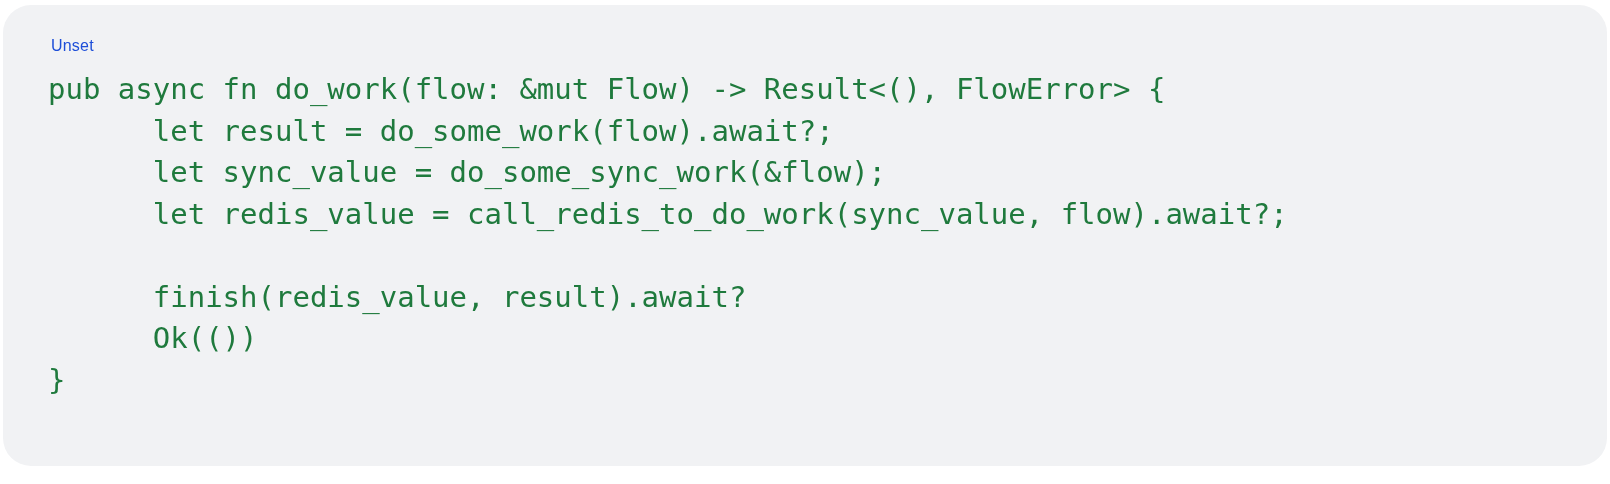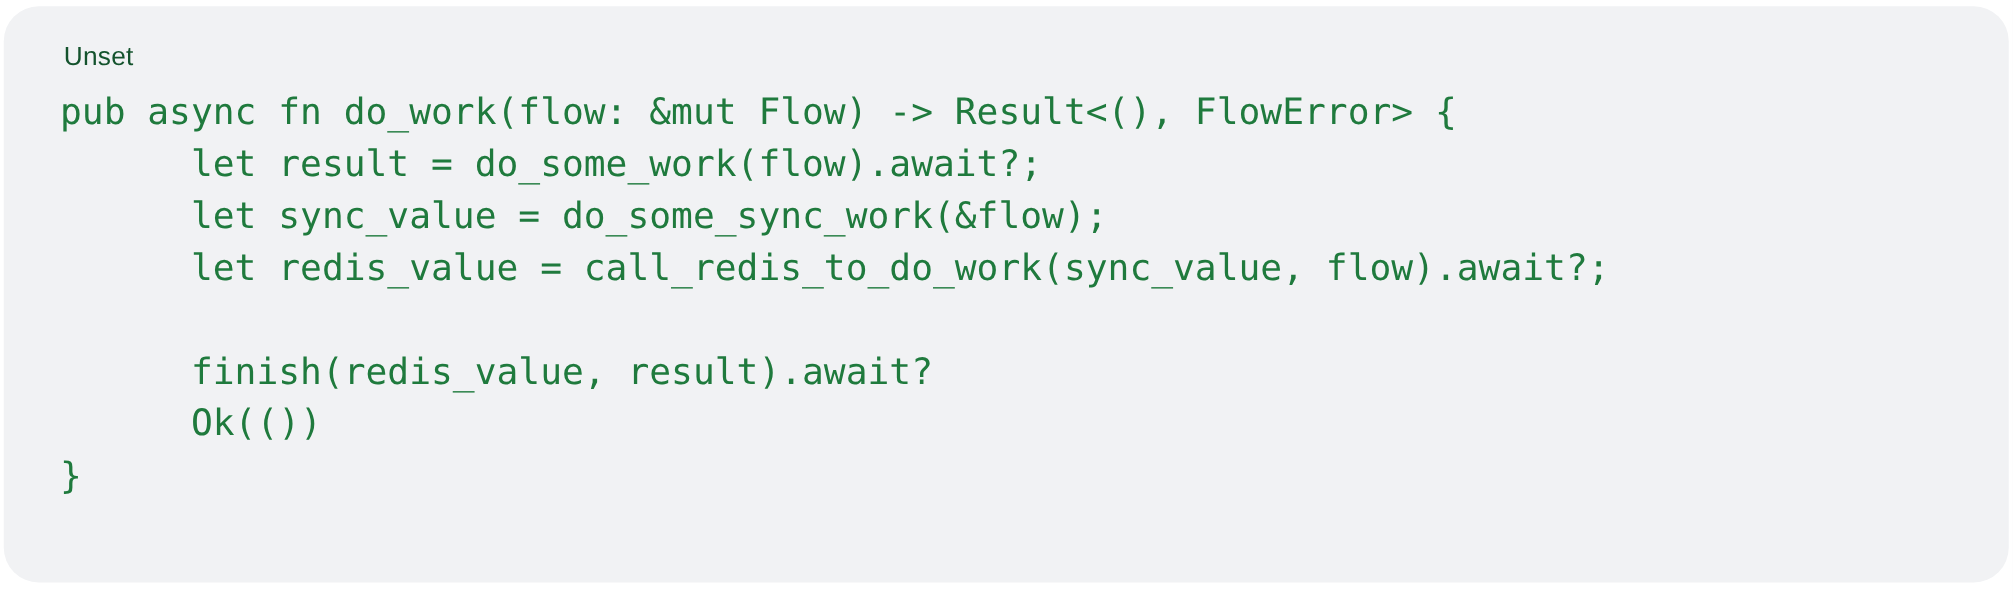--- a/index.html
+++ b/index.html
@@ -32,23 +32,23 @@
     background: #f1f2f4;
     border-radius: 28px;
     box-sizing: border-box;
     padding: 26px 40px 20px 45px;
     overflow: hidden;
   }
 
   
   #language-label {
     font-family: "Liberation Sans", sans-serif;
-    font-size: 21px;
+    font-size: 16px;
     line-height: 30px;
-    color: #14532d;
+    color: #1d4ed8;
     letter-spacing: 0.2px;
     padding-left: 3px;
     margin-bottom: 8px;
     white-space: pre;
     user-select: none;
   }
 
   
   #code-block {
     font-family: "DejaVu Sans Mono", "Liberation Mono", monospace;

